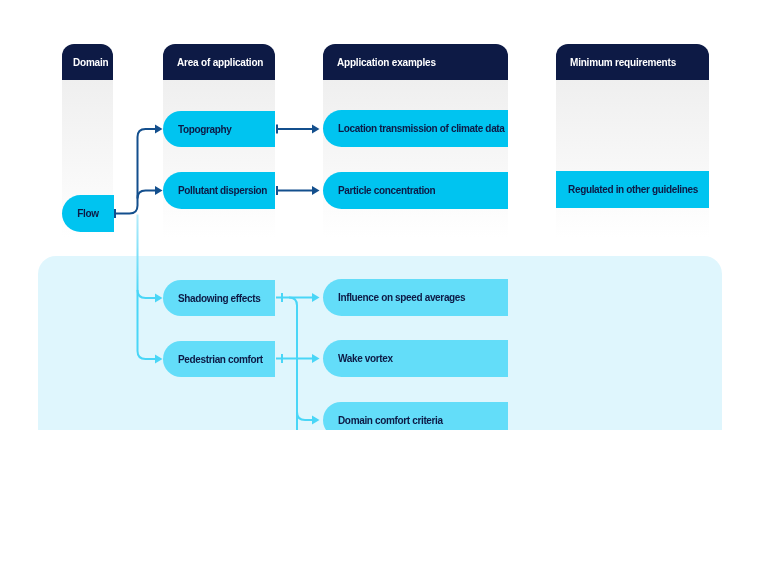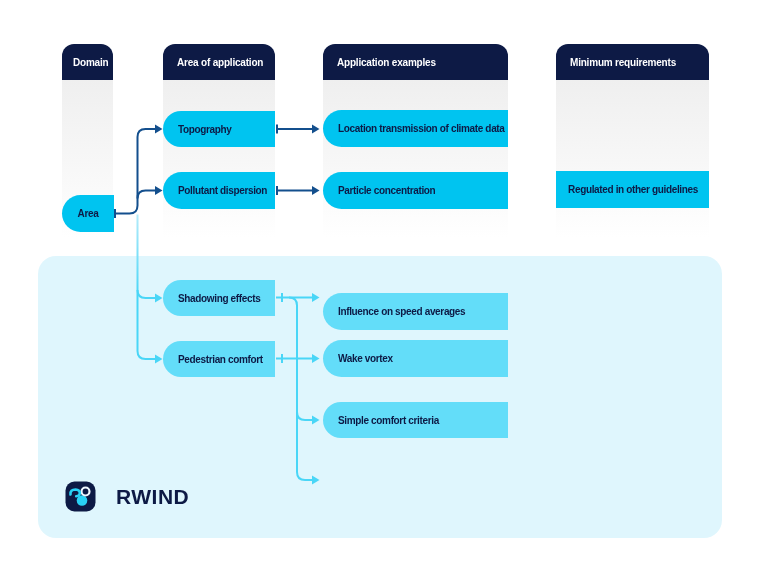--- a/index.html
+++ b/index.html
@@ -5,21 +5,21 @@
   :root{
     --navy:#0d1a45;
     --bright-cyan:#00c4f0;
     --panel-cyan:#dff6fd;
     --soft-cyan-node:#63ddf9;
     --connector-dark:#134f8d;
     --connector-cyan:#49d6f7;
   }
   *{box-sizing:border-box;margin:0;padding:0;}
   body{background:#ffffff;font-family:"Liberation Sans","DejaVu Sans",sans-serif;}
-  .stage{position:relative;width:760px;height:570px;background:#ffffff;overflow:hidden;}
+  .stage{position:relative;width:760px;height:430px;background:#ffffff;overflow:hidden;}
 
   .panel{position:absolute;left:38px;top:256px;width:684px;height:282px;
     background:var(--panel-cyan);border-radius:18px;}
 
   .col-header{position:absolute;top:44px;height:36px;background:var(--navy);
     border-radius:12px 12px 0 0;display:flex;align-items:center;padding-left:14px;
     color:#ffffff;font-size:10px;font-weight:bold;letter-spacing:-0.2px;white-space:nowrap;}
   .col-body{position:absolute;top:80px;height:158px;
     background:linear-gradient(180deg,#efefef 0%,#f6f6f6 45%,rgba(255,255,255,0) 100%);}
 
@@ -58,32 +58,32 @@
   <div class="col-header" style="left:323px;width:185px;">
     <span>Application examples</span>
   </div>
   <div class="col-header" style="left:163px;width:112px;">
     <span>Area of application</span>
   </div>
   <div class="col-header" style="left:556px;width:153px;">
     <span>Minimum requirements</span>
   </div>
 
-  <div class="node flow" style="left:62px;top:195px;width:52px;height:37px;">Area</div>
+  <div class="node flow" style="left:62px;top:195px;width:52px;height:37px;">Flow</div>
   <div class="node" style="left:163px;top:111px;width:112px;height:36px;">Topography</div>
   <div class="node" style="left:323px;top:110px;width:185px;height:37px;">Location transmission of climate data</div>
   <div class="node" style="left:163px;top:172px;width:112px;height:37px;">Pollutant dispersion</div>
   <div class="node" style="left:323px;top:172px;width:185px;height:37px;">Particle concentration</div>
   <div class="node centered" style="left:556px;top:171px;width:153px;height:37px;">Regulated in other guidelines</div>
 
   <div class="node soft" style="left:163px;top:280px;width:112px;height:36px;">Shadowing effects</div>
   <div class="node soft" style="left:163px;top:341px;width:112px;height:36px;">Pedestrian comfort</div>
-  <div class="node soft" style="left:323px;top:293px;width:185px;height:37px;">Influence on speed averages</div>
+  <div class="node soft" style="left:323px;top:279px;width:185px;height:37px;">Influence on speed averages</div>
   <div class="node soft" style="left:323px;top:340px;width:185px;height:37px;">Wake vortex</div>
-  <div class="node soft" style="left:323px;top:402px;width:185px;height:36px;">Simple comfort criteria</div>
+  <div class="node soft" style="left:323px;top:402px;width:185px;height:36px;">Domain comfort criteria</div>
 
   <svg class="wires" width="760" height="570" viewBox="0 0 760 570">
     <defs>
       <linearGradient id="trunkFade" gradientUnits="userSpaceOnUse" x1="0" y1="214" x2="0" y2="295">
         <stop offset="0" stop-color="#b5ebfa"></stop>
         <stop offset="1" stop-color="#49d6f7"></stop>
       </linearGradient>
     </defs>
 
     <path class="wire-dark" d="M114,213.5 H129.5 Q137.5,213.5 137.5,205.5 V137 Q137.5,129 145.5,129 H155"></path>

